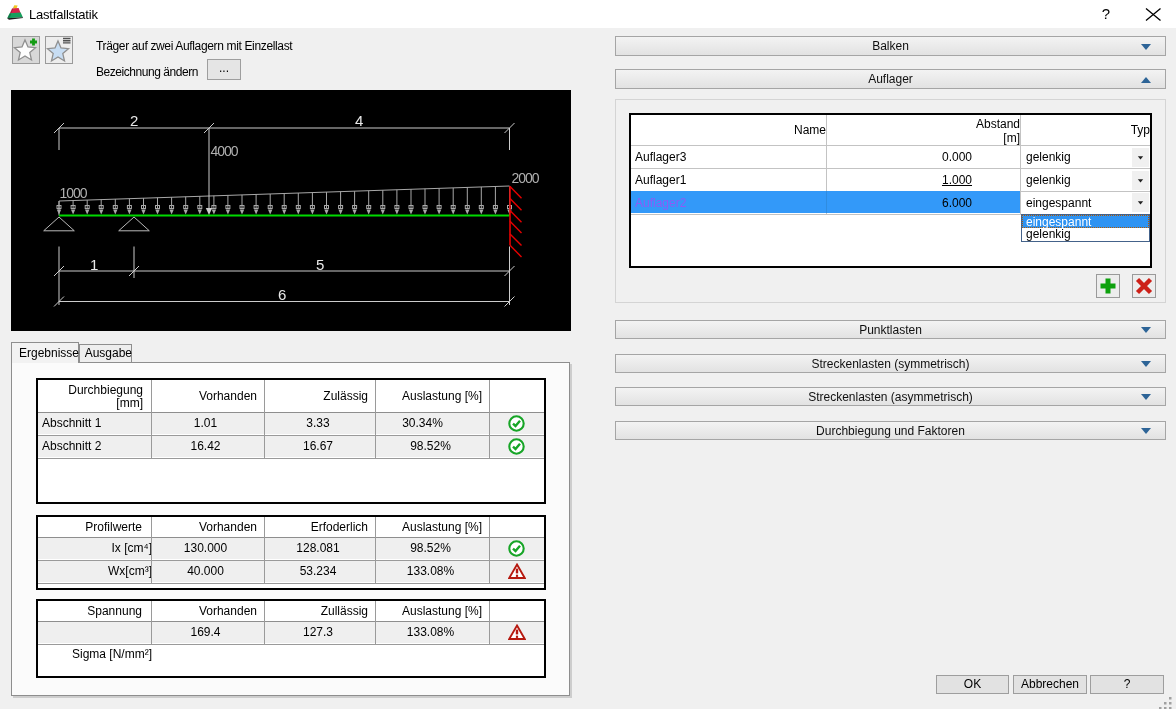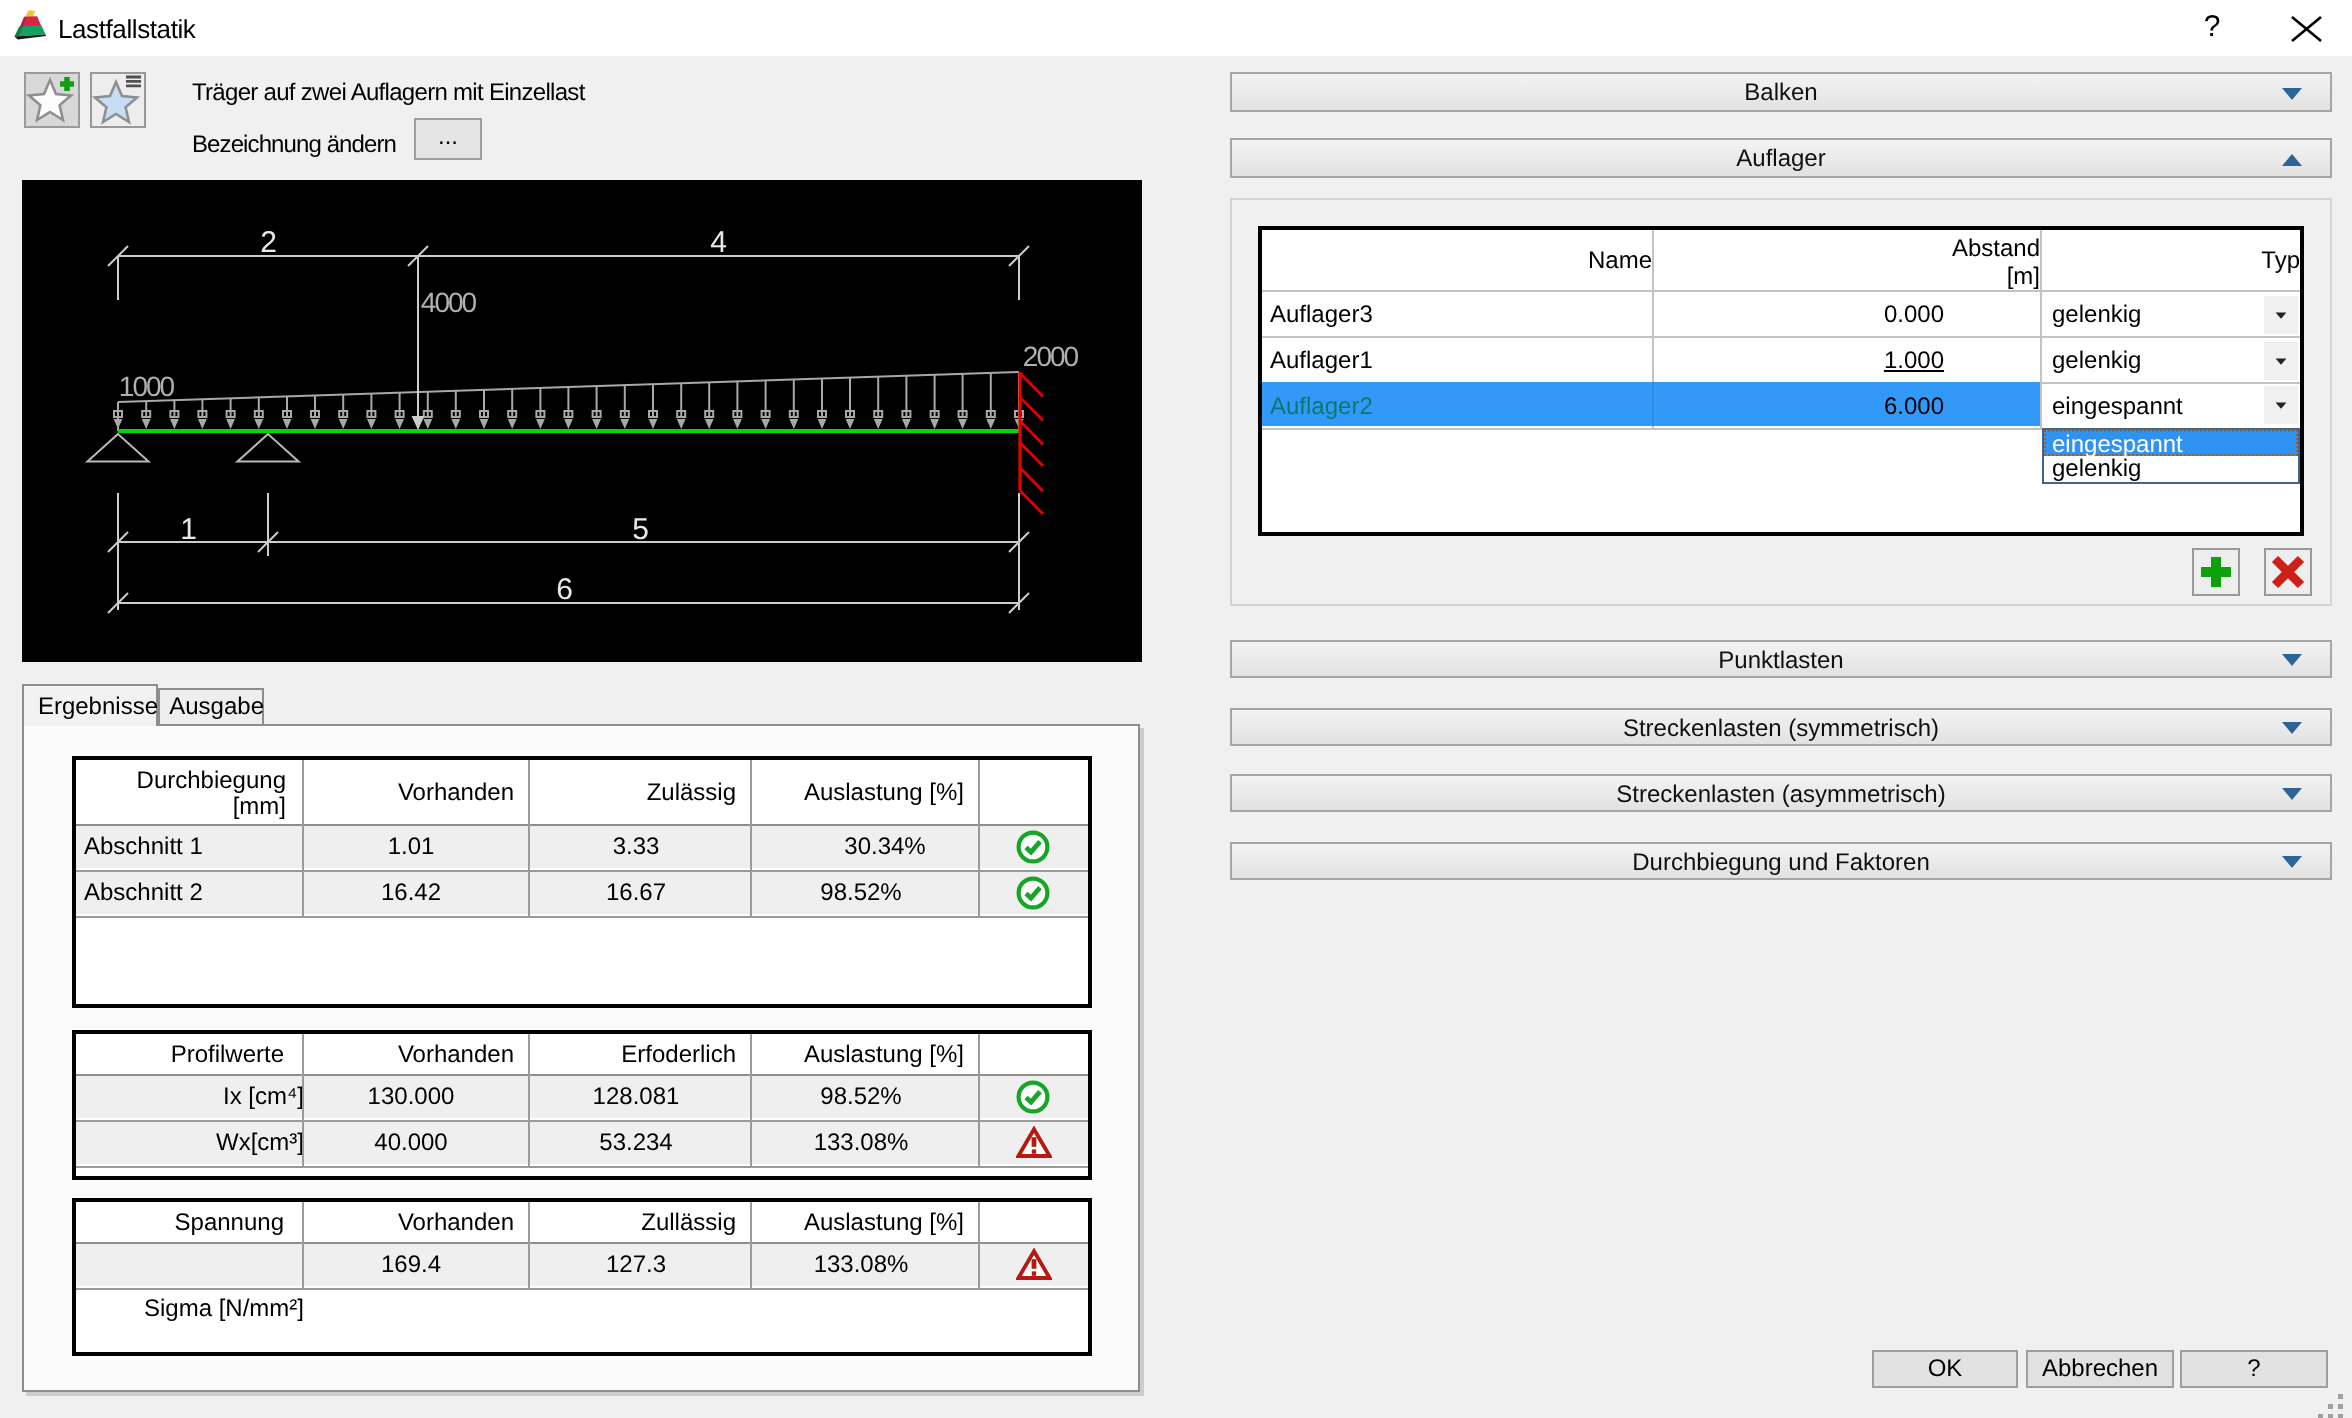--- a/index.html
+++ b/index.html
@@ -195,21 +195,21 @@
 <div class="a ctr" style="left:29px;top:384px;width:114px;line-height:13px">Durchbiegung<br>[mm]</div>
 <div class="a ctr" style="left:146px;top:380px;width:111px;height:32px;line-height:32px">Vorhanden</div>
 <div class="a ctr" style="left:259px;top:380px;width:109px;height:32px;line-height:32px">Zulässig</div>
 <div class="a ctr" style="left:370px;top:380px;width:112px;height:32px;line-height:32px">Auslastung [%]</div>
 <div class="gline" style="left:38px;top:412px;width:506px;height:1px;background:#8e8e8e"></div>
 <div class="grow" style="left:38px;top:413px;width:506px;height:21px"></div>
 <div class="a" style="left:38px;top:435px;width:506px;height:1px;background:#9a9a9a"></div>
 <div class="a" style="left:42px;top:413px;line-height:21px;height:21px">Abschnitt 1</div>
 <div class="a rt" style="left:152px;top:413px;width:107px;line-height:21px;height:21px">1.01</div>
 <div class="a rt" style="left:265px;top:413px;width:106px;line-height:21px;height:21px">3.33</div>
-<div class="a rt" style="left:388px;top:413px;width:109px;line-height:21px;height:37px">30.34%</div>
+<div class="a rt" style="left:368px;top:413px;width:109px;line-height:21px;height:37px">30.34%</div>
 <svg class="a" style="left:508px;top:415px" width="17" height="17" viewBox="0 0 17 17">
 <circle cx="8.5" cy="8.5" r="7.2" fill="#fff" stroke="#17a527" stroke-width="2.1"></circle>
 <path d="M5 8.7 L7.5 11 L12 5.8" fill="none" stroke="#17a527" stroke-width="2.4"></path>
   </svg>
 <div class="grow" style="left:38px;top:436px;width:506px;height:21px"></div>
 <div class="a" style="left:38px;top:458px;width:506px;height:1px;background:#9a9a9a"></div>
 <div class="a" style="left:42px;top:436px;line-height:21px;height:21px">Abschnitt 2</div>
 <div class="a rt" style="left:152px;top:436px;width:107px;line-height:21px;height:21px">16.42</div>
 <div class="a rt" style="left:265px;top:436px;width:106px;line-height:21px;height:21px">16.67</div>
 <div class="a rt" style="left:376px;top:436px;width:109px;line-height:21px;height:21px">98.52%</div>
@@ -295,21 +295,21 @@
 <svg class="a" style="left:1132px;top:147.5px" width="17" height="19" viewBox="0 0 17 19">
 <path d="M5.8 8.2 L11.2 8.2 L8.5 11.4 Z" fill="#222"></path>
   </svg>
 <div class="a" style="left:635px;top:169px;height:22px;line-height:22px;">Auflager1</div>
 <div class="a rt" style="left:900px;top:169px;width:114px;height:22px;line-height:22px;text-decoration:underline;">1.000</div>
 <div class="a" style="left:1026px;top:169px;height:22px;line-height:22px">gelenkig</div>
 <div class="a" style="left:1132px;top:170.5px;width:17px;height:19px;background:#f0f0f0"></div>
 <svg class="a" style="left:1132px;top:170.5px" width="17" height="19" viewBox="0 0 17 19">
 <path d="M5.8 8.2 L11.2 8.2 L8.5 11.4 Z" fill="#222"></path>
   </svg>
-<div class="a" style="left:635px;top:191.5px;height:22px;line-height:22px;color:#0f766e">Auflager2</div>
+<div class="a" style="left:635px;top:191.5px;height:22px;line-height:22px;color:#8b5cf6">Auflager2</div>
 <div class="a rt" style="left:900px;top:191.5px;width:114px;height:22px;line-height:22px;color:#000000">6.000</div>
 <div class="a" style="left:1026px;top:191.5px;height:22px;line-height:22px">eingespannt</div>
 <div class="a" style="left:1132px;top:193.0px;width:17px;height:19px;background:#f0f0f0"></div>
 <svg class="a" style="left:1132px;top:193.0px" width="17" height="19" viewBox="0 0 17 19">
 <path d="M5.8 8.2 L11.2 8.2 L8.5 11.4 Z" fill="#222"></path>
   </svg>
 <div class="a" style="left:1021px;top:214px;width:129px;height:28px;background:#fff;border:1px solid #44628a;z-index:5"></div>
 <div class="a" style="left:1022px;top:215px;width:127px;height:13px;background:#2e93f2;outline:1px dotted #b35900;outline-offset:-1px;z-index:6"></div>
 <div class="a" style="left:1026px;top:214.5px;height:14px;line-height:14px;color:#fff;z-index:7">eingespannt</div>
 <div class="a" style="left:1026px;top:228px;height:13px;line-height:13px;z-index:7">gelenkig</div>

